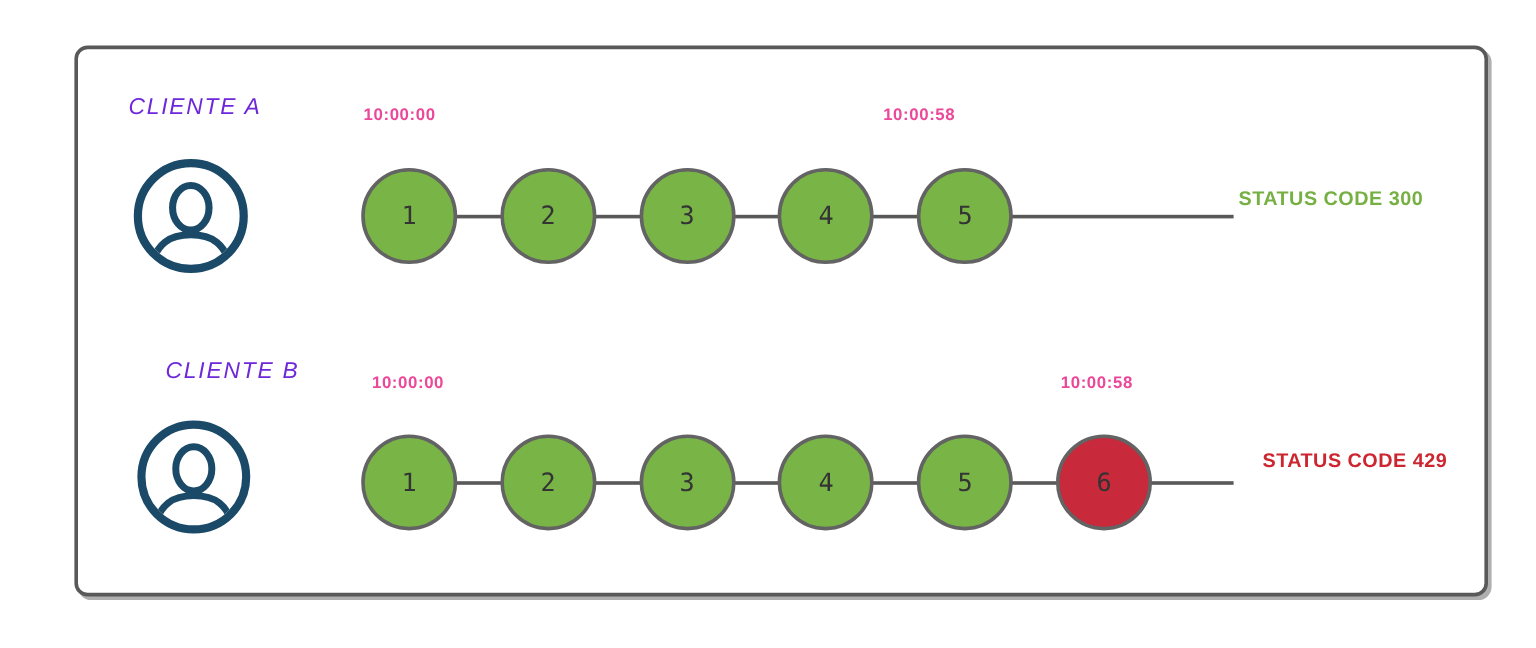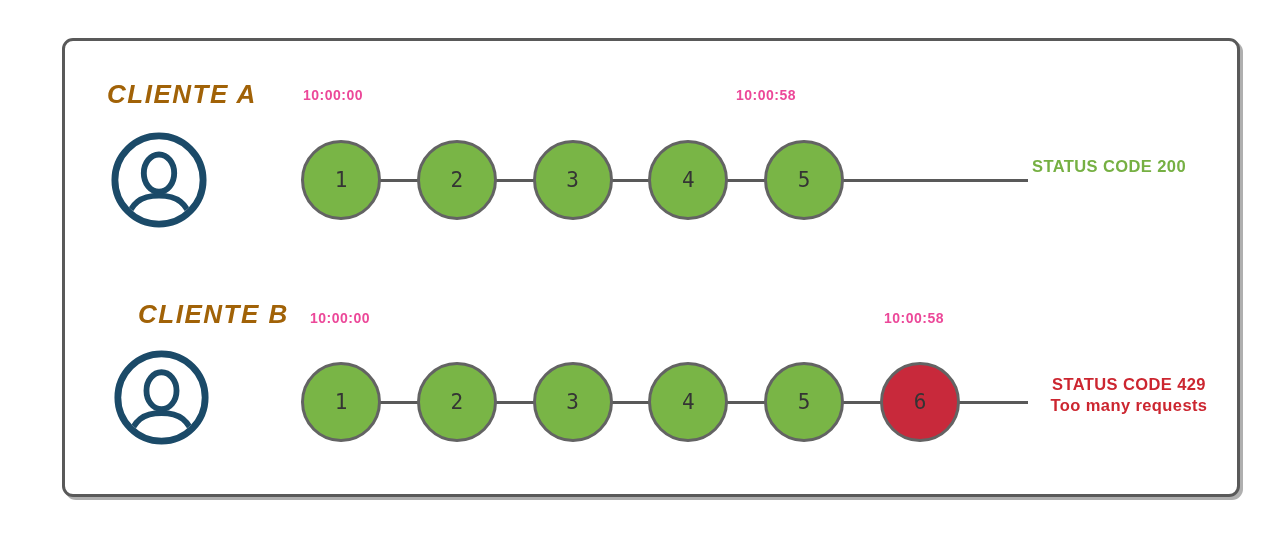--- a/index.html
+++ b/index.html
@@ -17,24 +17,24 @@
     width: 1178px; height: 459px;
     box-sizing: border-box;
     border: 3px solid var(--line, #595959);
     border-radius: 11px;
     box-shadow: 3px 3px 0 rgba(110,110,110,0.55);
     background: #ffffff;
   }
   .client-label {
     position: absolute;
     font-style: italic;
-    font-weight: 700;
-    font-size: 26px;
+    font-weight: 400;
+    font-size: 19px;
     letter-spacing: 1.5px;
-    color: #a16207;
+    color: #6d28d9;
     white-space: nowrap;
   }
   .avatar { position: absolute; color: var(--navy, #1b4a68); }
   .avatar svg { display: block; }
   .timestamp {
     position: absolute;
     transform: translateX(-50%);
     font-weight: 700;
     font-size: 14px;
     letter-spacing: 0.5px;
@@ -100,21 +100,21 @@
 
     <div>
         <div class="node node-green" style="left: 301px; top: 140px;">1</div>
         <div class="node node-green" style="left: 416.8px; top: 140px;">2</div>
         <div class="node node-green" style="left: 532.6px; top: 140px;">3</div>
         <div class="node node-green" style="left: 648.4px; top: 140px;">4</div>
         <div class="node node-green" style="left: 764.2px; top: 140px;">5</div>
       </div>
 
     <div class="status status-success" style="left:1109px; top:156px;">
-      <div>STATUS CODE 200</div>
+      <div>STATUS CODE 300</div>
     </div>
   </div>
 
   <div>
     <div class="client-label" style="left:104px; top:299px;margin-left:34px;">CLIENTE B</div>
 
     <div class="avatar" style="left:113px; top:349px;">
       <svg width="97" height="97" viewBox="0 0 100 100">
         <clipPath id="avatarClipB">
             <circle cx="50" cy="50" r="41.5"></circle>
@@ -136,16 +136,15 @@
         <div class="node node-green" style="left: 301px; top: 362px;">1</div>
         <div class="node node-green" style="left: 416.8px; top: 362px;">2</div>
         <div class="node node-green" style="left: 532.6px; top: 362px;">3</div>
         <div class="node node-green" style="left: 648.4px; top: 362px;">4</div>
         <div class="node node-green" style="left: 764.2px; top: 362px;">5</div>
         <div class="node node-red" style="left: 880px; top: 362px;">6</div>
       </div>
 
     <div class="status status-error" style="left:1109px; top:374px;margin-left:20px;">
       <div>STATUS CODE 429</div>
-      <div>Too many requests</div>
     </div>
   </div>
 </div>
 
 </body></html>

